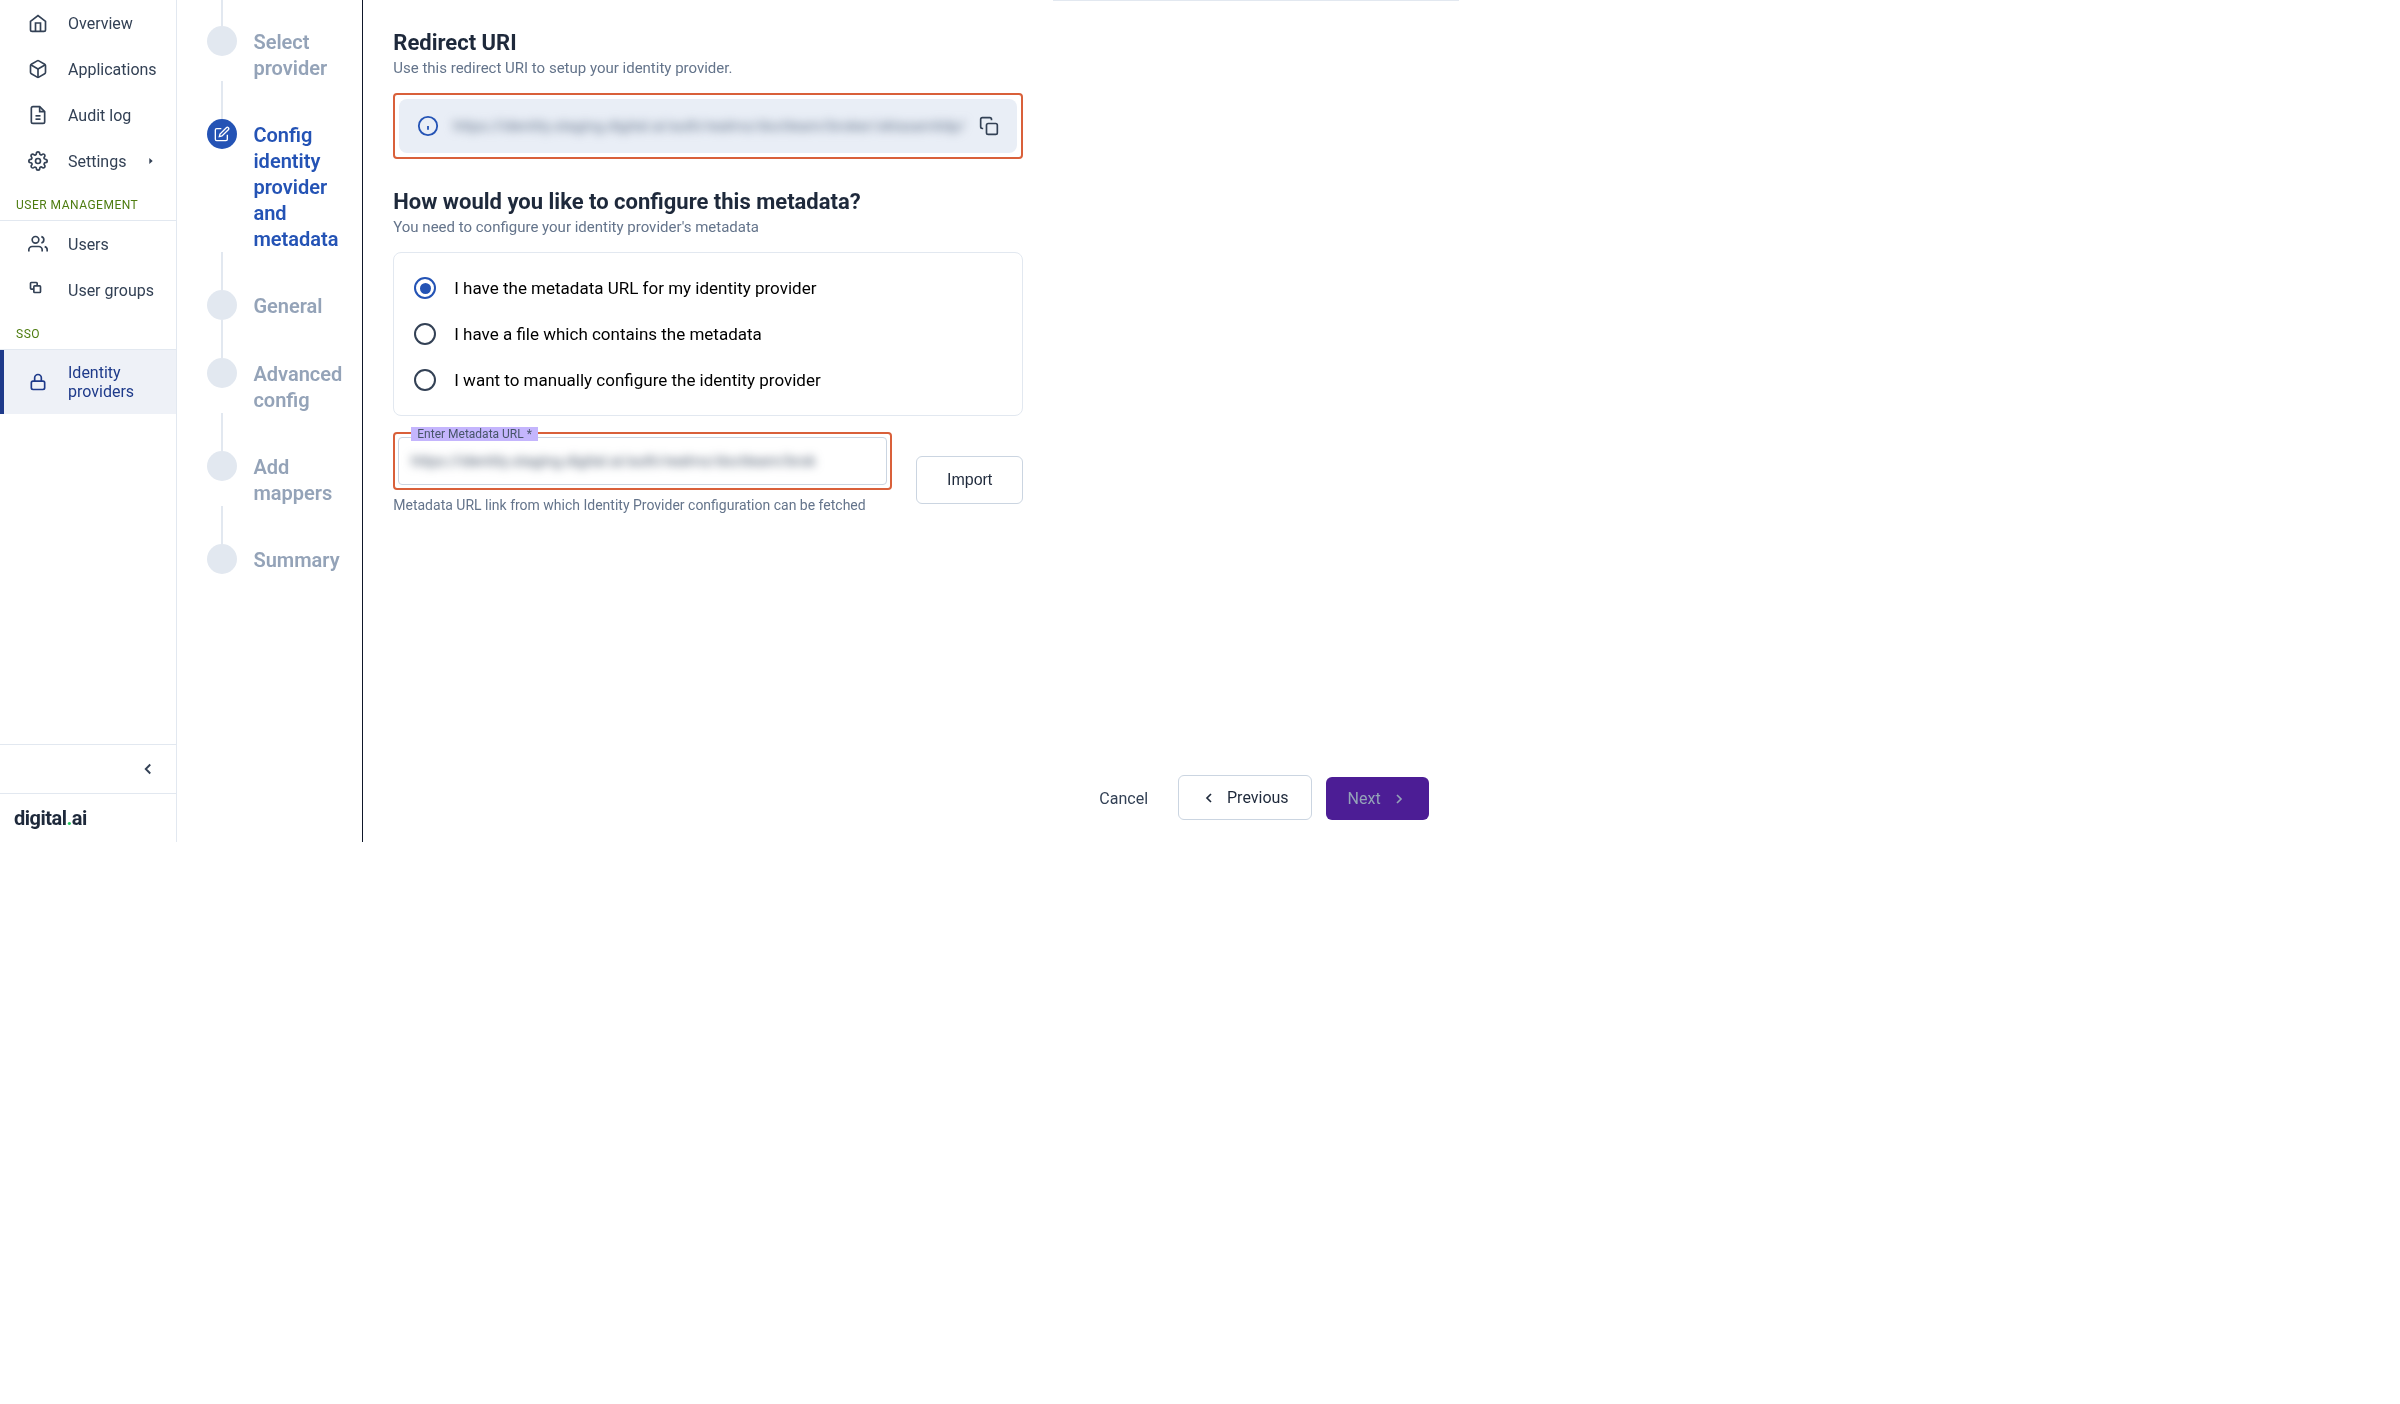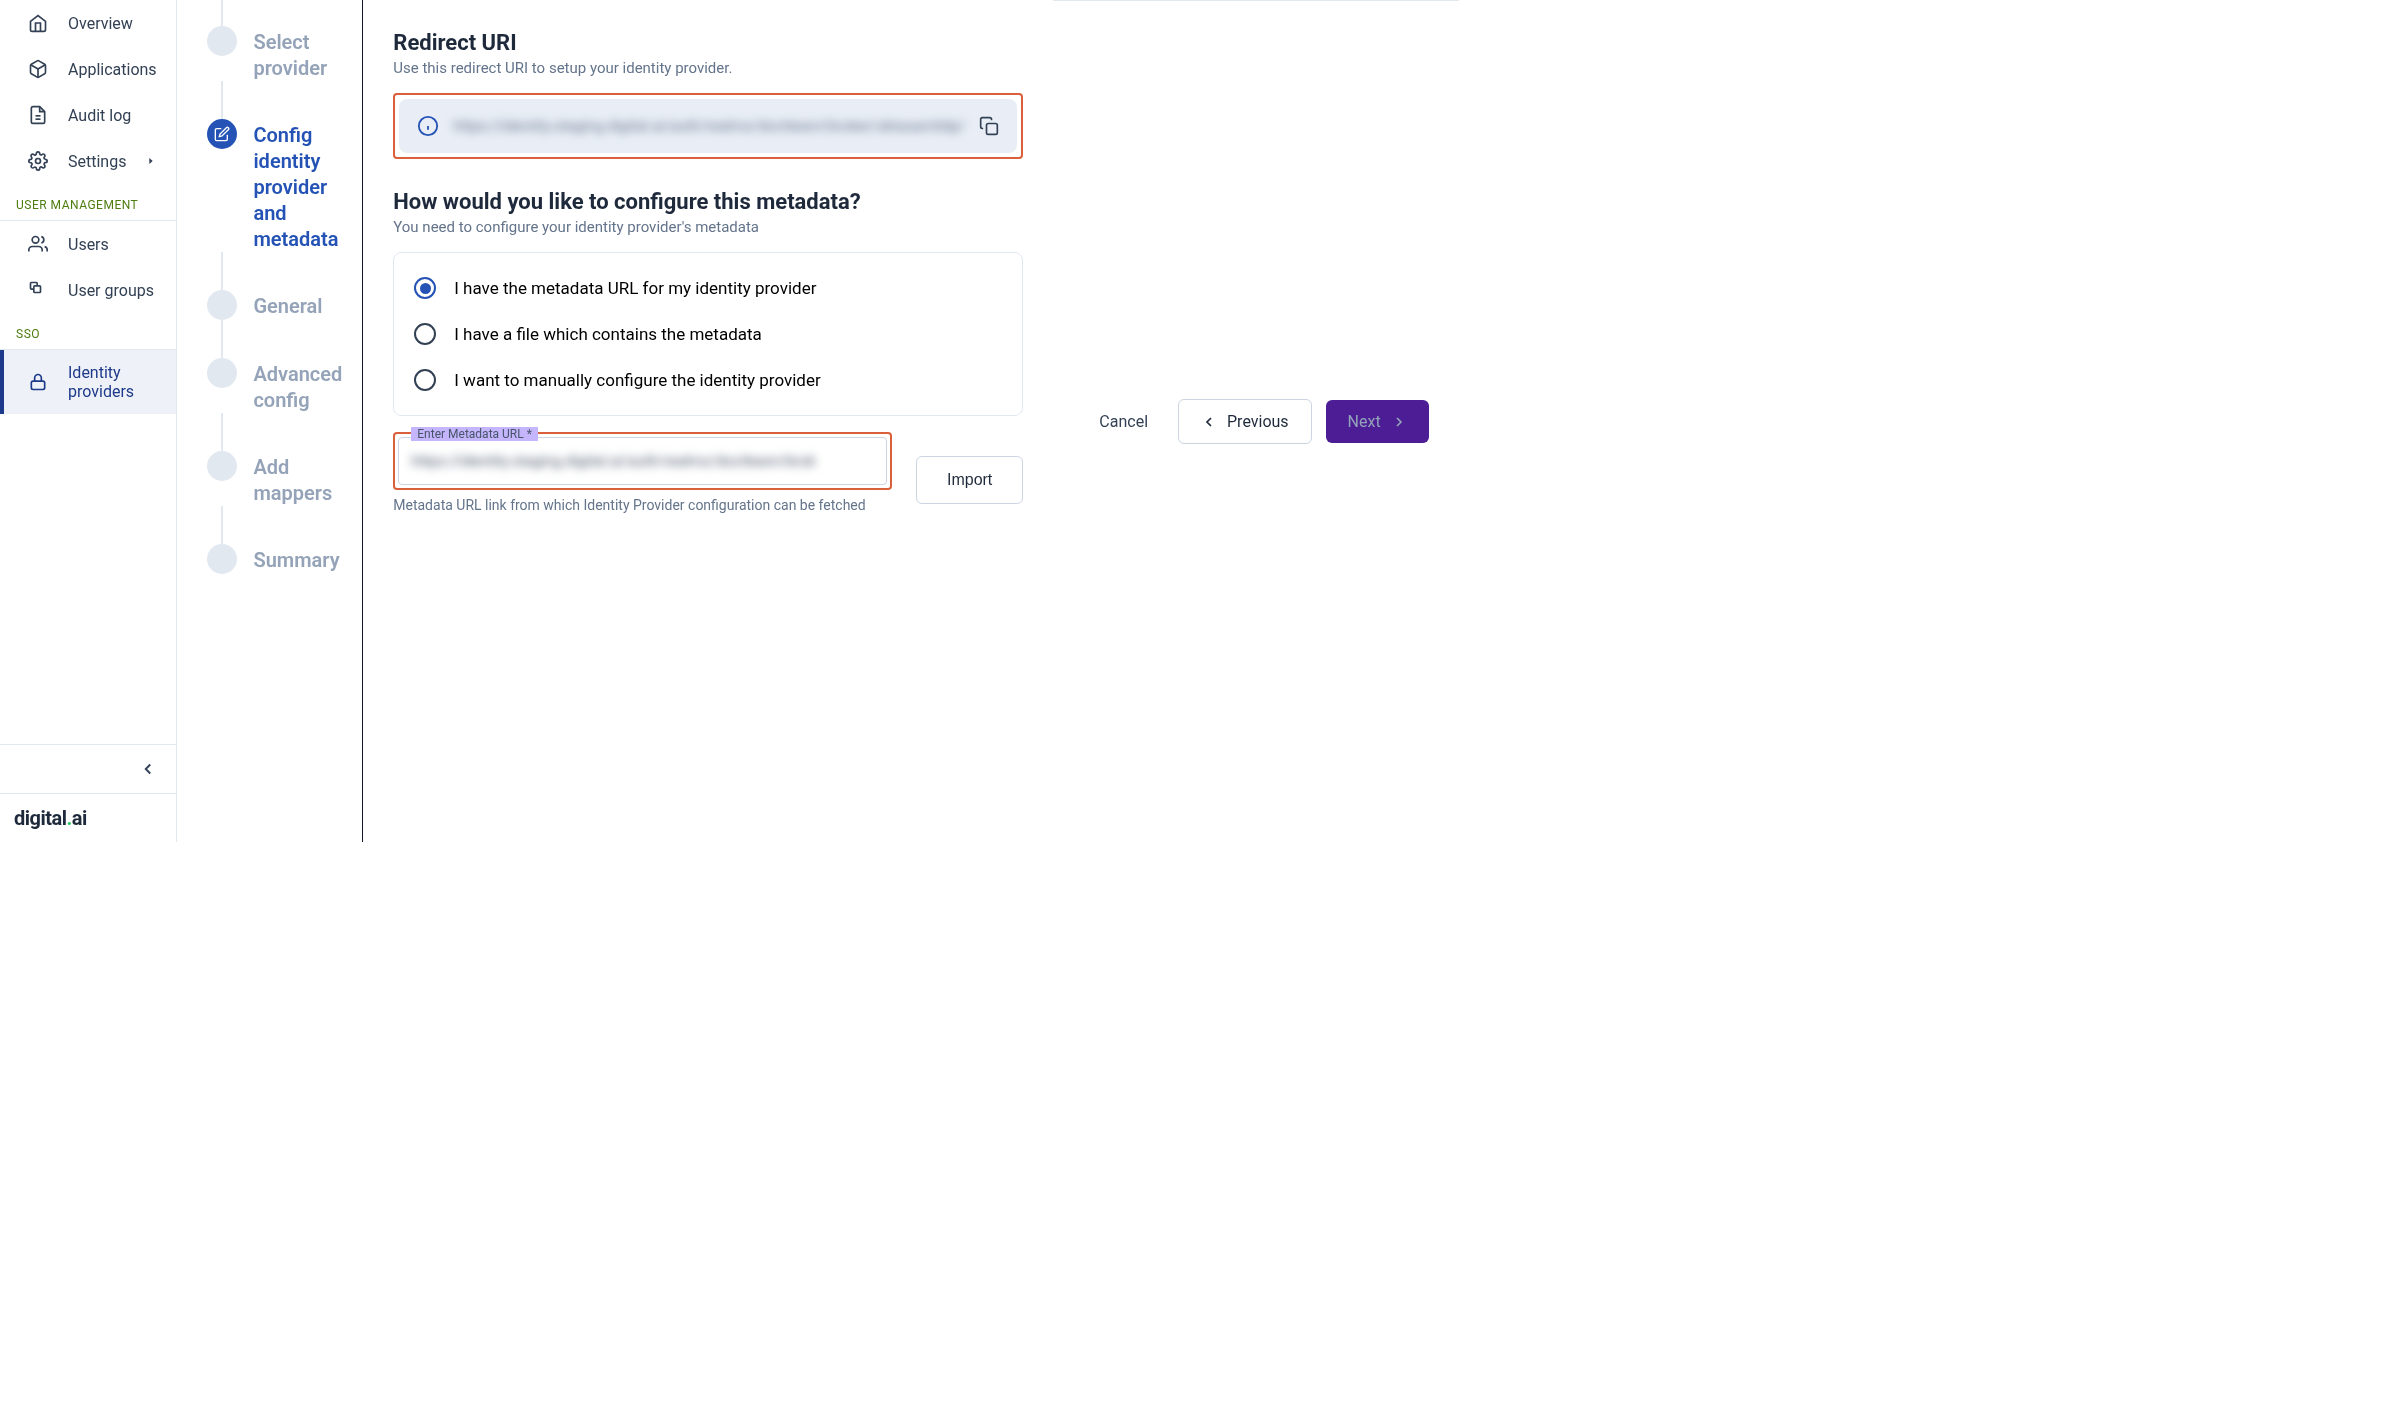--- a/index.html
+++ b/index.html
@@ -56,21 +56,21 @@
   
   .metadata-row { display: flex; gap: 24px; align-items: flex-start; }
   .metadata-field-wrap { flex: 1; }
   .metadata-highlight { border: 2px solid #d9603a; padding: 3px; border-radius: 4px; position: relative; }
   .field-label { position: absolute; top: -7px; left: 16px; background: #c4b5fd; padding: 0 6px; font-size: 12px; color: #475569; z-index:3;}
   .text-field { width: 100%; border: 1px solid #cbd5e1; border-radius: 4px; padding: 14px 12px; font-size: 15px; background: #fff; }
   .text-field .blurred { filter: blur(5px); color: #475569; white-space:nowrap; overflow:hidden;}
   .field-help { font-size: 14px; color: #64748b; margin-top: 6px; line-height: 1.4; }
   .import-btn { border: 1px solid #cbd5e1; background: #fff; border-radius: 6px; padding: 14px 30px; font-size: 16px; color: #1e293b; cursor: pointer; margin-top: 24px; }
   
-  .footer { border-top: 1px solid #e2e8f0; padding: 22px 30px; display: flex; justify-content: flex-end; align-items: center; gap: 14px; }
+  .footer { border-top: 1px solid #e2e8f0; padding: 22px 30px; display: flex; justify-content: flex-end; align-items: flex-end; gap: 14px; }
   .btn-text { font-size: 16px; color: #334155; padding: 12px 16px; cursor: pointer; }
   .btn-outline { border: 1px solid #cbd5e1; background: #fff; border-radius: 6px; padding: 12px 22px; font-size: 16px; color: #1e293b; cursor: pointer; display: inline-flex; align-items: center; gap: 10px; }
   .btn-disabled { background: #4c1d95; border-radius: 6px; padding: 12px 22px; font-size: 16px; color: #94a3b8; display: inline-flex; align-items: center; gap: 10px; }
   svg { display: block; }
 </style>
 </head>
 <body>
 
 <div class="app">
 

